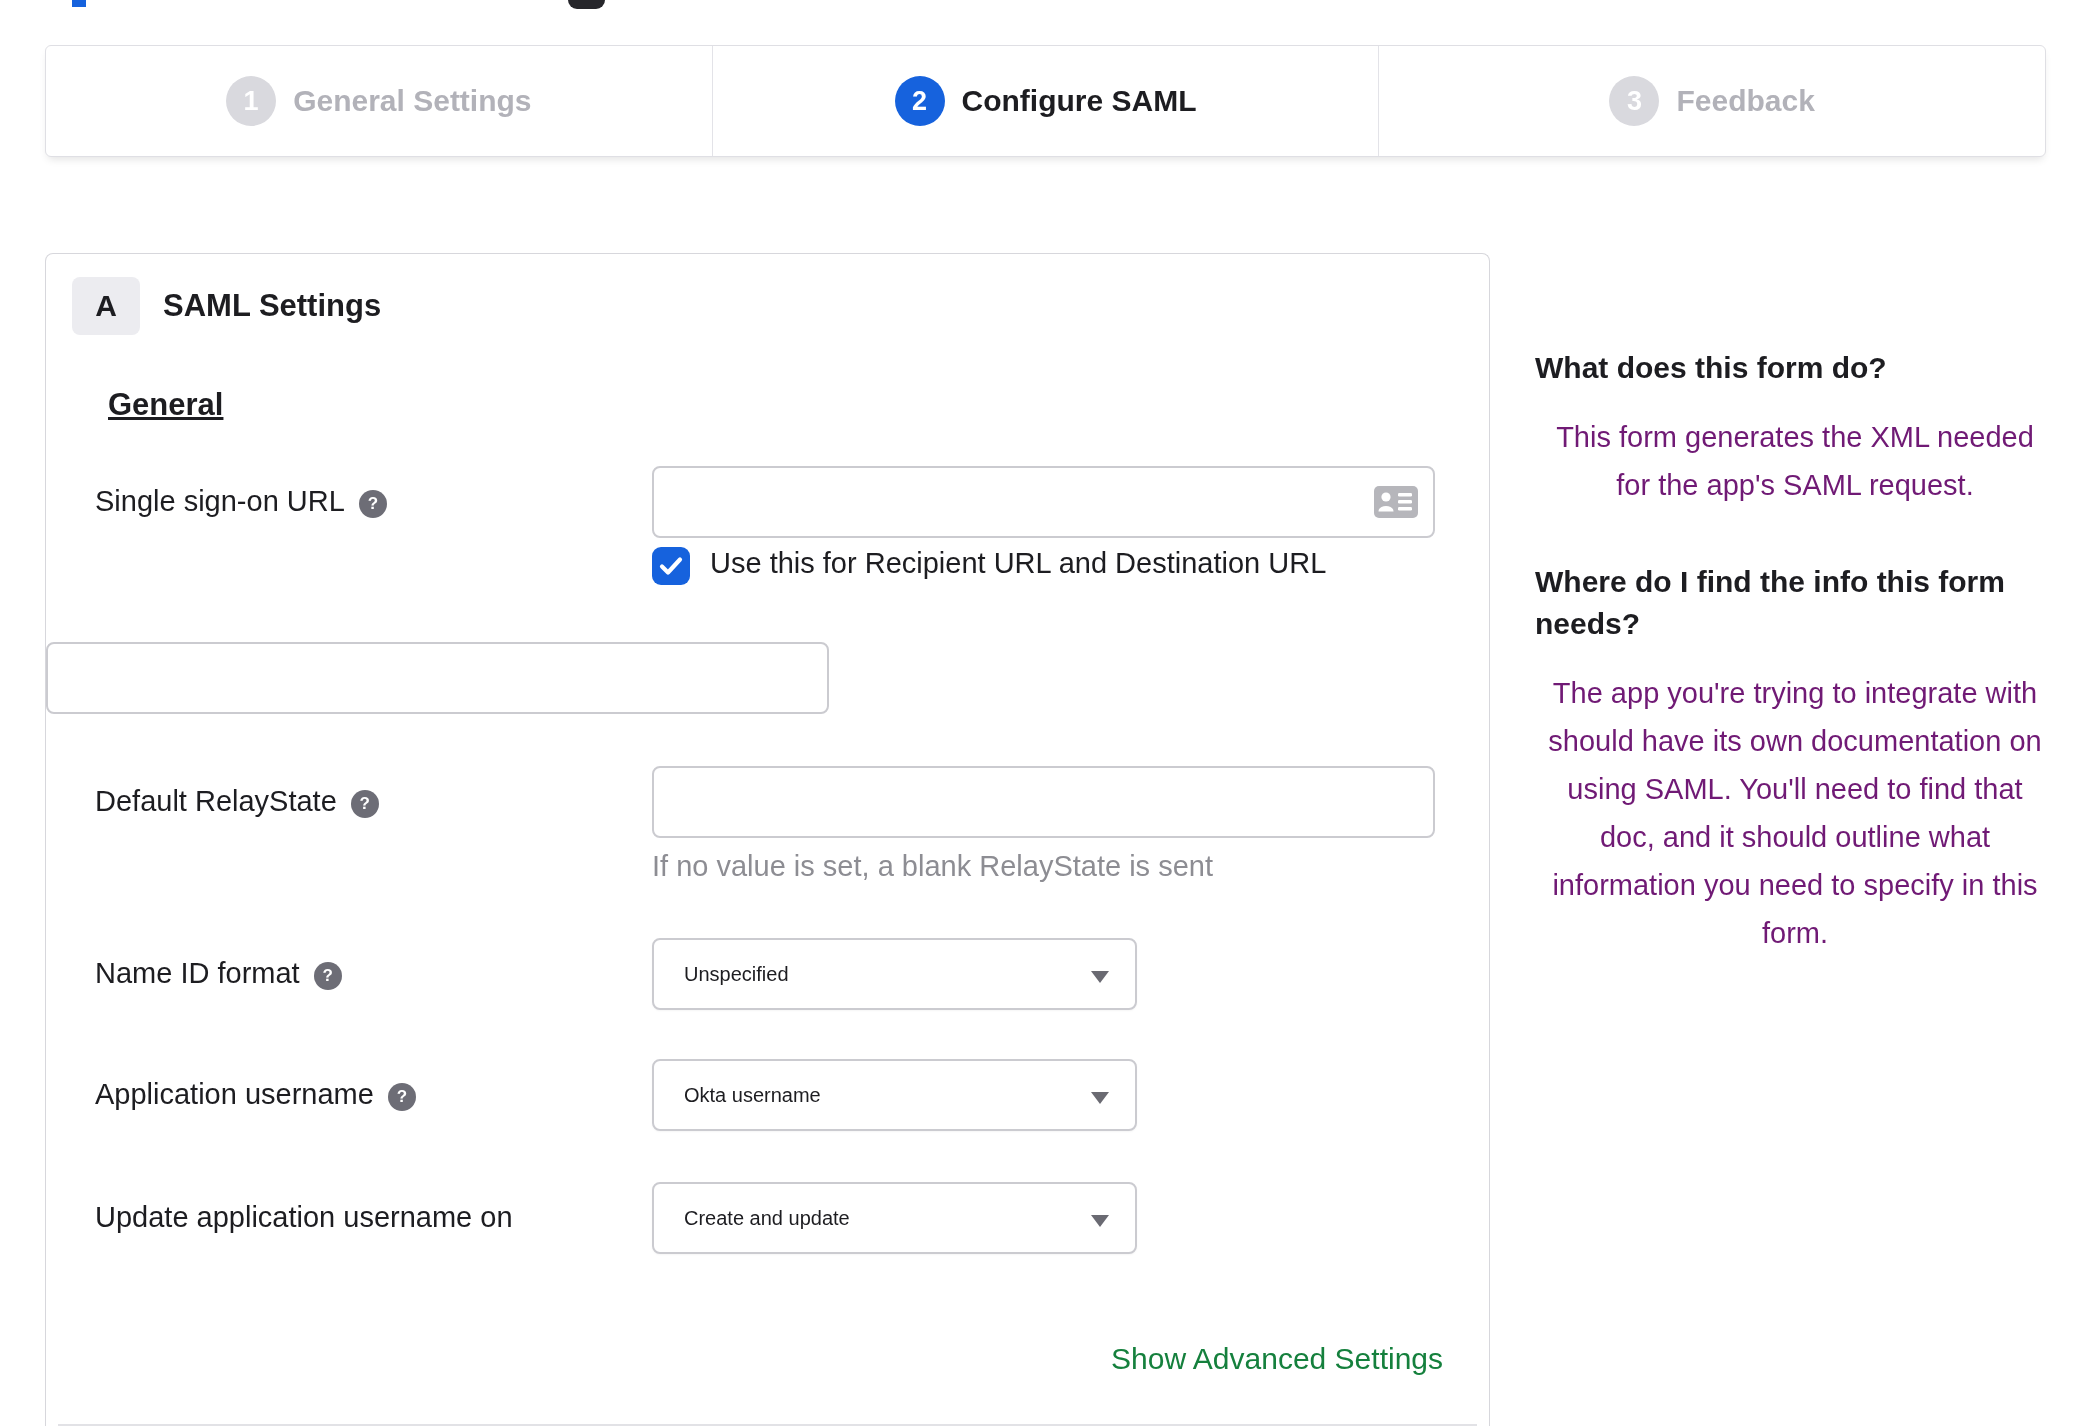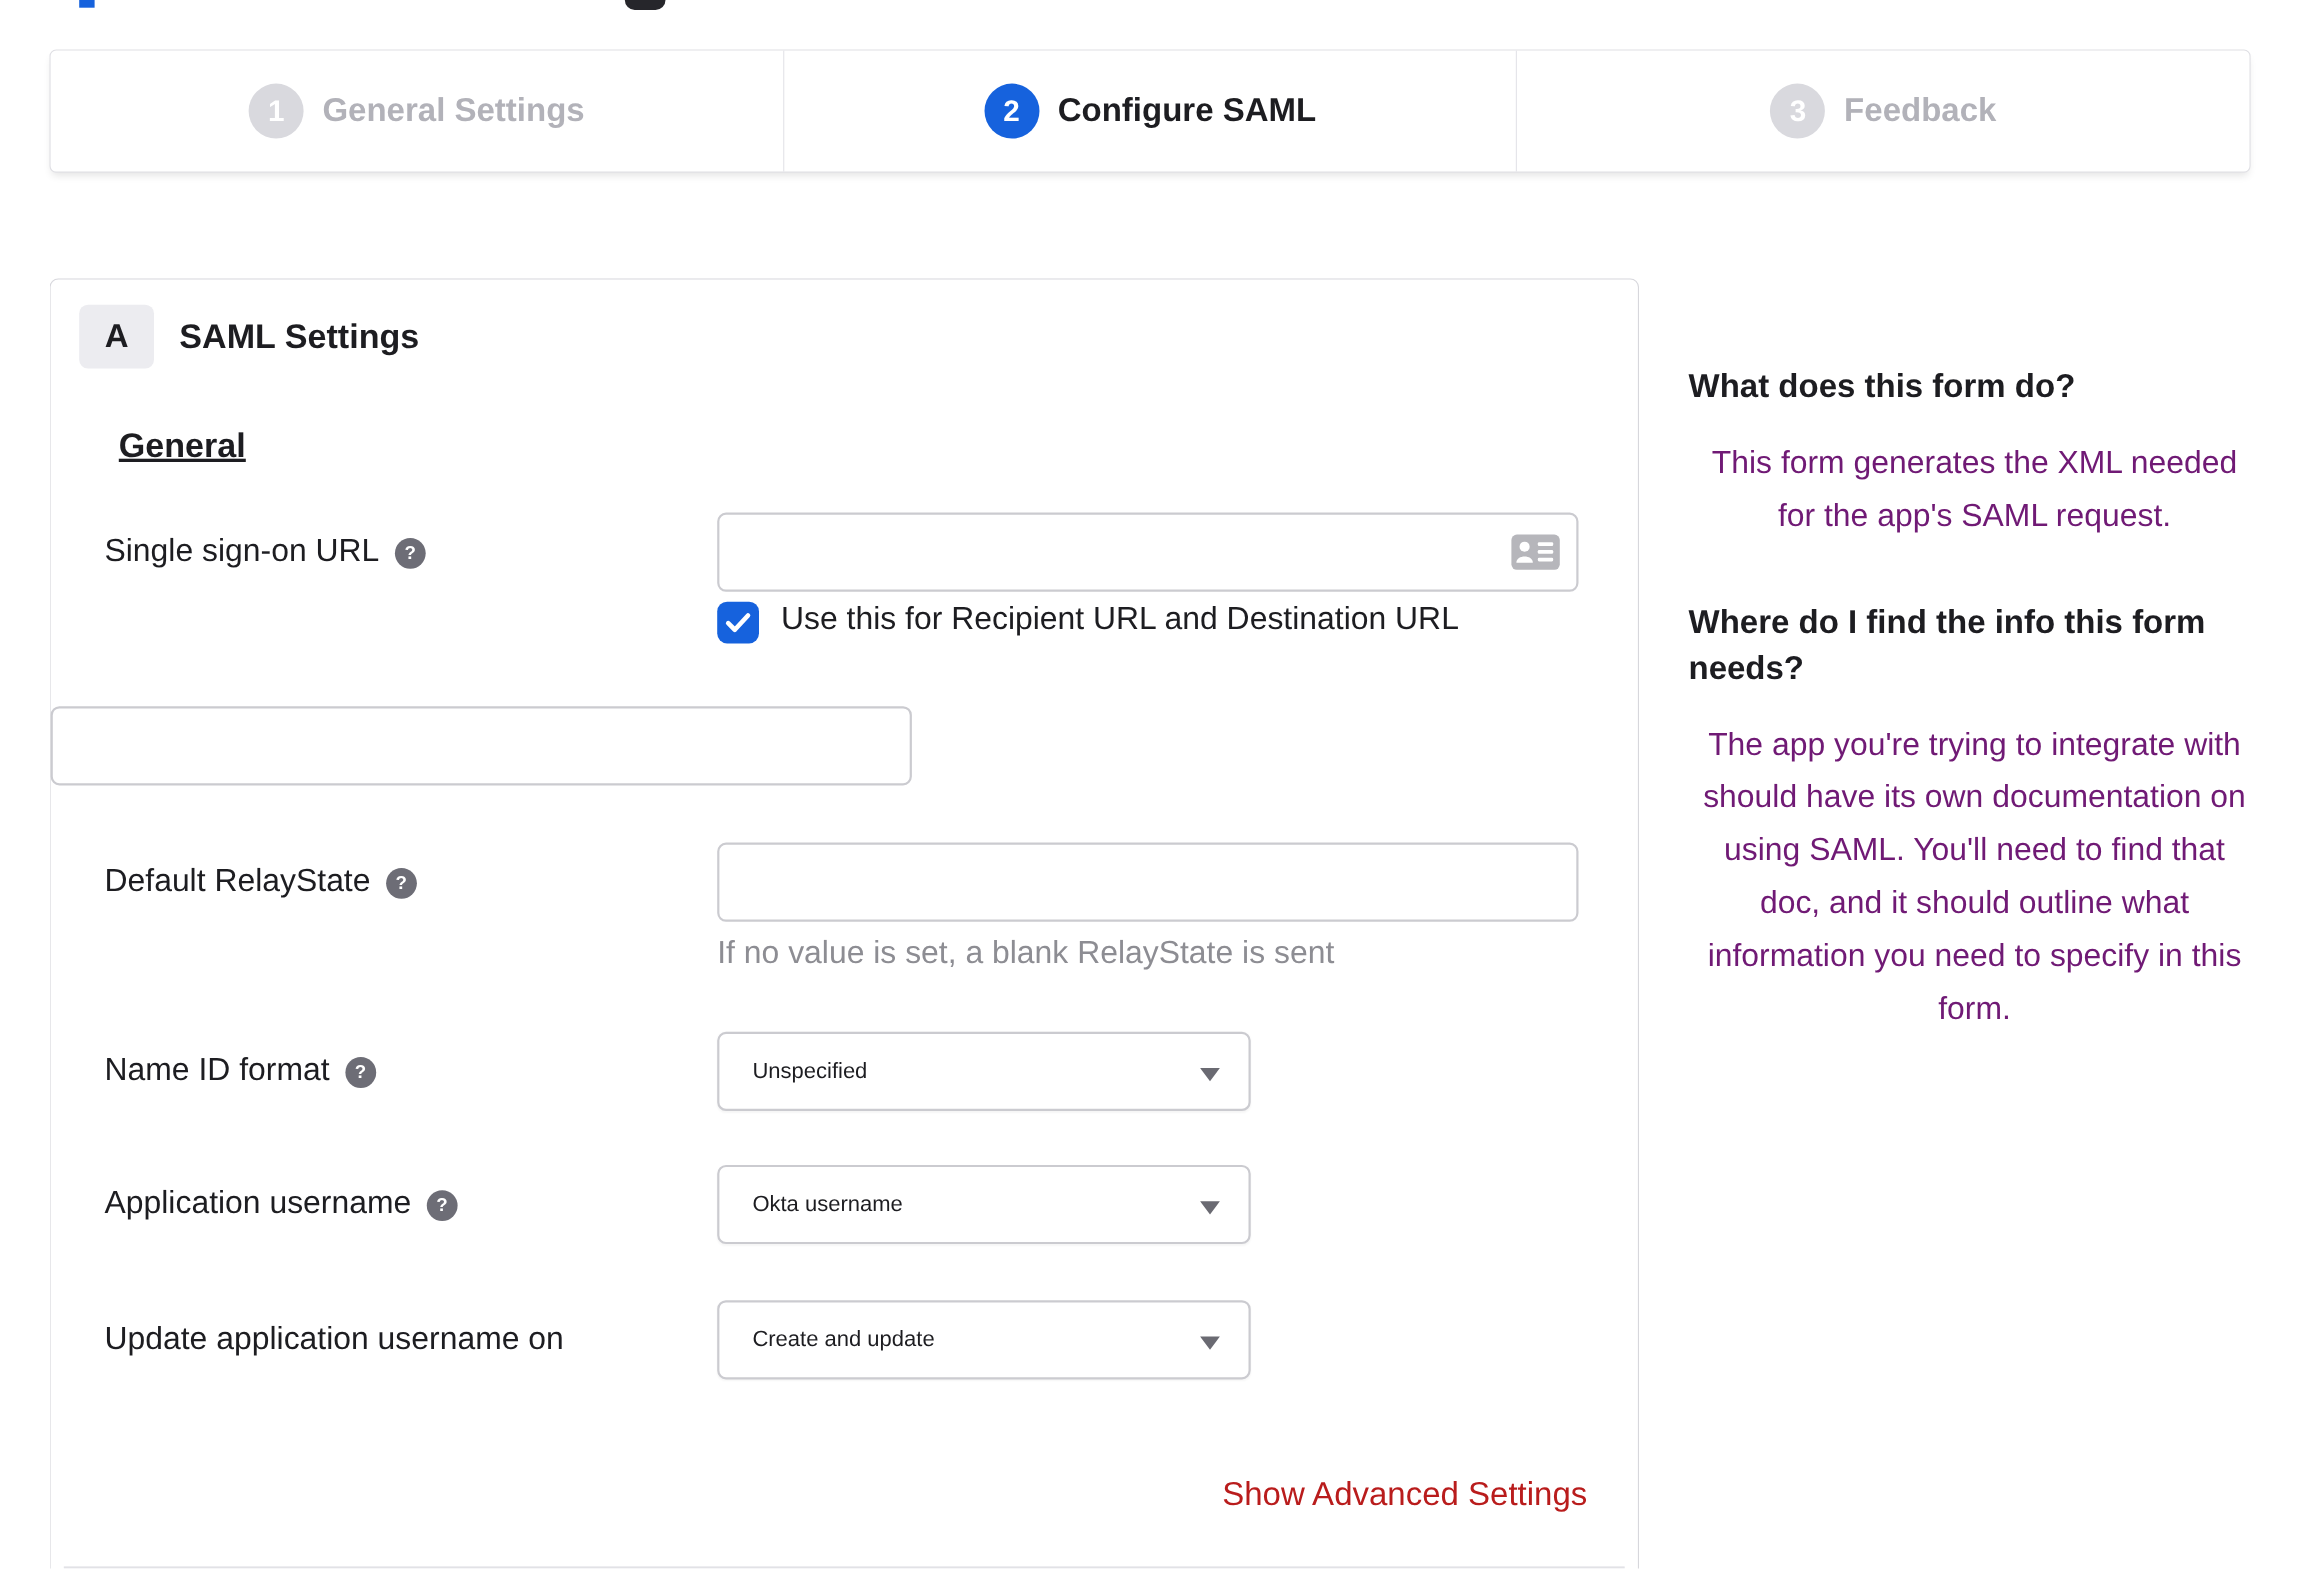--- a/index.html
+++ b/index.html
@@ -62,25 +62,25 @@
               display:flex; align-items:center; justify-content:center; flex:none; }
   .hint { margin-top:12px; font-size:29px; color:#8d8d93; }
 
   .mb1 { margin-bottom:57px; }
   .mb2 { margin-bottom:52px; }
   .mb3 { margin-bottom:55px; }
   .mb4 { margin-bottom:49px; }
   .mb5 { margin-bottom:51px; }
 
   .advanced-row { margin-top:88px; width:100%; text-align:right; padding-right:46px; }
-  .advanced-link { color:#b91c1c; font-size:30px; text-decoration:none; cursor:pointer; }
+  .advanced-link { color:#15803d; font-size:30px; text-decoration:none; cursor:pointer; }
   .panel-divider { position:absolute; left:12px; right:12px; top:1170px; height:2px; background:#e2e2e6; }
 
   
-  .sidebar { position:absolute; left:1535px; top:331px; width:520px; }
+  .sidebar { position:absolute; left:1535px; top:347px; width:520px; }
   .sb-h { font-size:30px; font-weight:700; line-height:42px; margin:0 0 24px; white-space:pre-line; }
   .sb-p { font-size:29px; line-height:48px; margin:0 0 52px; white-space:pre-line; color:#701a75;text-align:center; }
 </style>
 </head>
 <body>
 
 <div class="screen">
 
   <div class="frag-blue"></div>
   <div class="frag-dark"></div>

